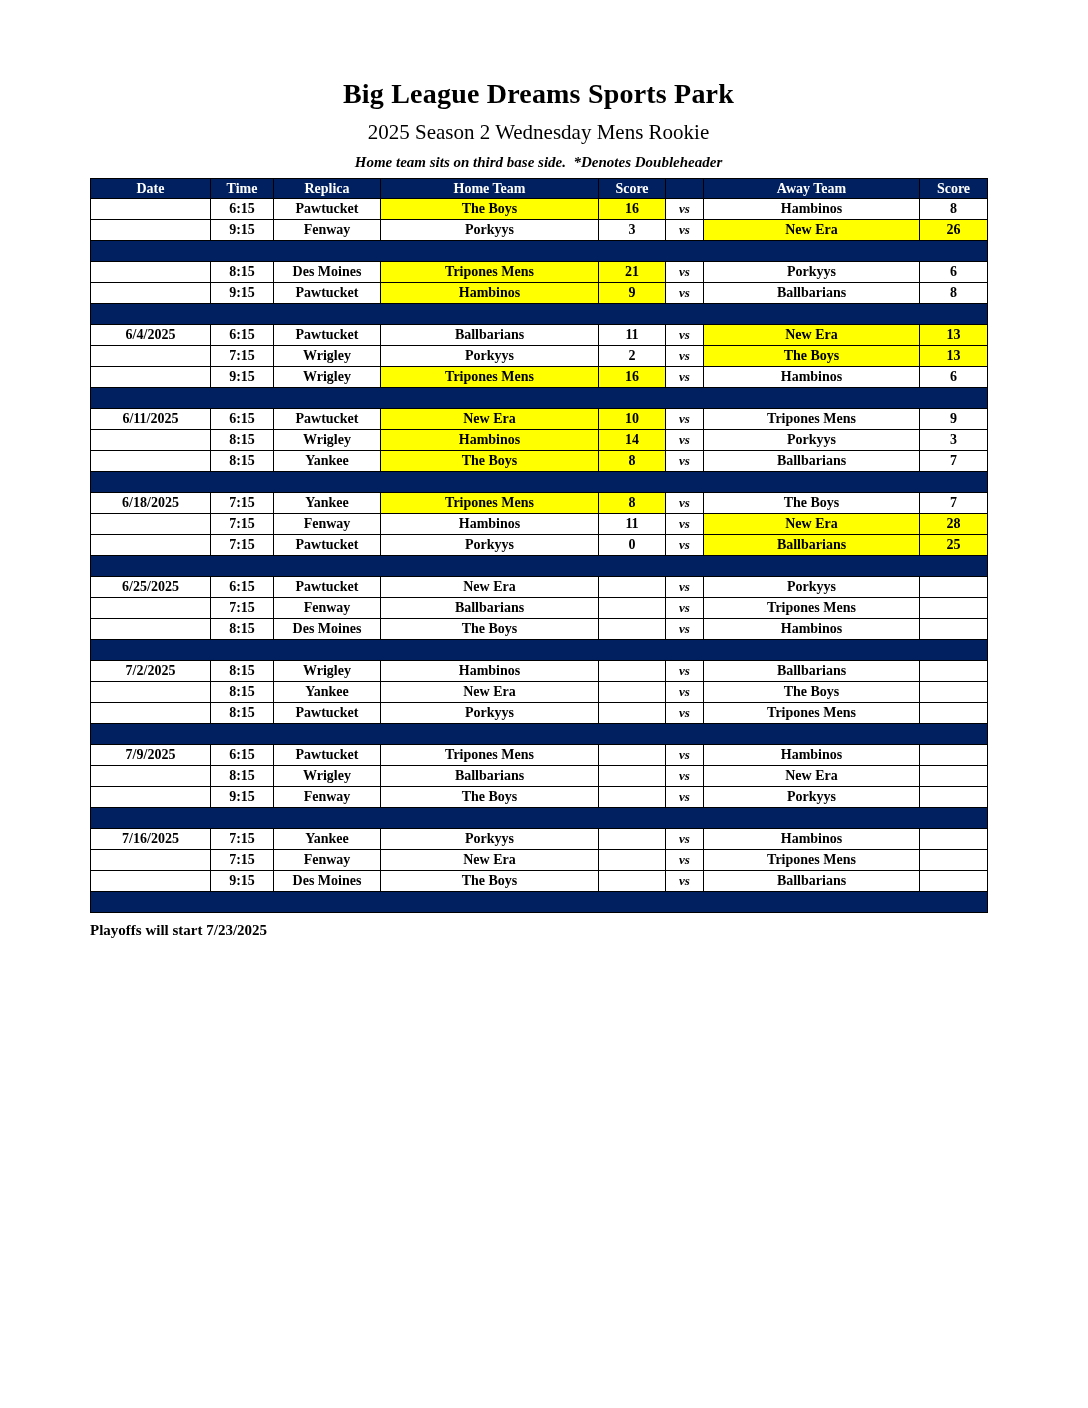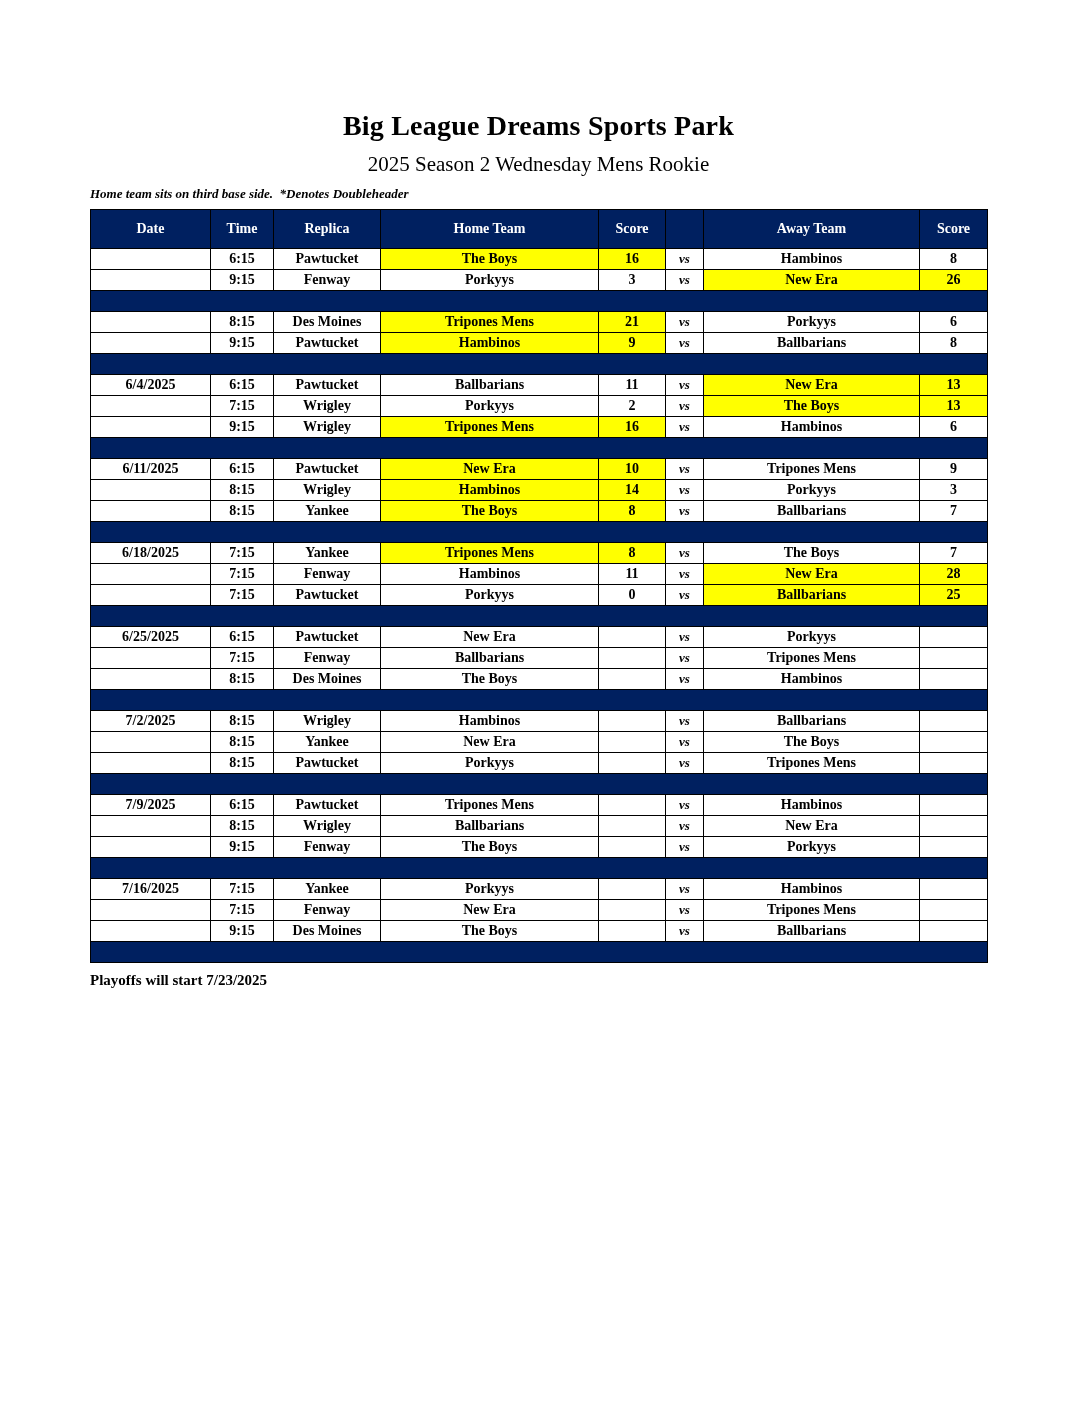--- a/index.html
+++ b/index.html
@@ -11,54 +11,54 @@
   html,body{margin:0;padding:0;background:#ffffff;}
   body{
     width:1088px;
     min-height:1408px;
     font-family:"Liberation Serif","DejaVu Serif",serif;
     color:var(--ink);
   }
   .content{
     width:897px;
     margin:0 0 0 90px;
-    padding-top:110px;
+    padding-top:78px;
   }
   .title{
     text-align:center;
     font-size:28px;
     font-weight:bold;
     margin:0 0 10px 0;
     letter-spacing:0.2px;
   }
   .subtitle{
     text-align:center;
     font-size:21px;
     font-weight:normal;
     margin:0 0 9px 0;
   }
   .note{
-    text-align:left;
-    font-size:13px;
+    text-align:center;
+    font-size:15px;
     font-weight:bold;
     font-style:italic;
     margin:0 0 7px 0;
     white-space:pre;
   }
   table.schedule{
     width:100%;
     border-collapse:collapse;
     table-layout:fixed;
   }
   table.schedule th{
     background:var(--navy);
     color:#ffffff;
     font-size:14px;
     font-weight:bold;
-    height:39px;
+    height:20px;
     border:1px solid #000;
     padding:0 2px;
     text-align:center;
   }
   table.schedule td{
     border:1px solid #000;
     height:21px;
     font-size:14px;
     font-weight:bold;
     text-align:center;

